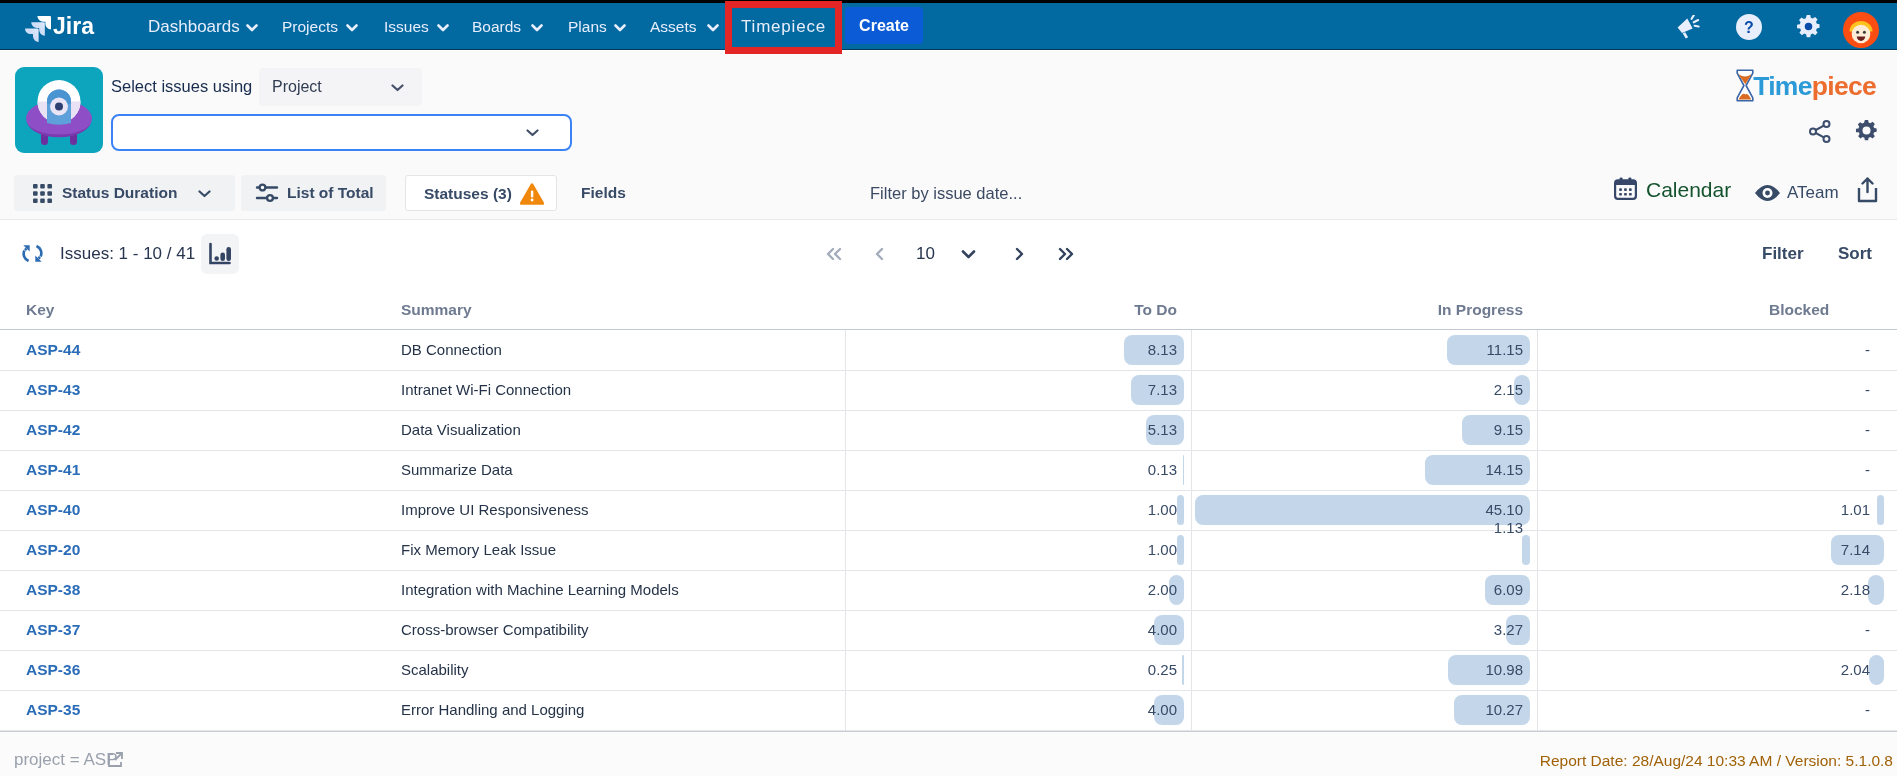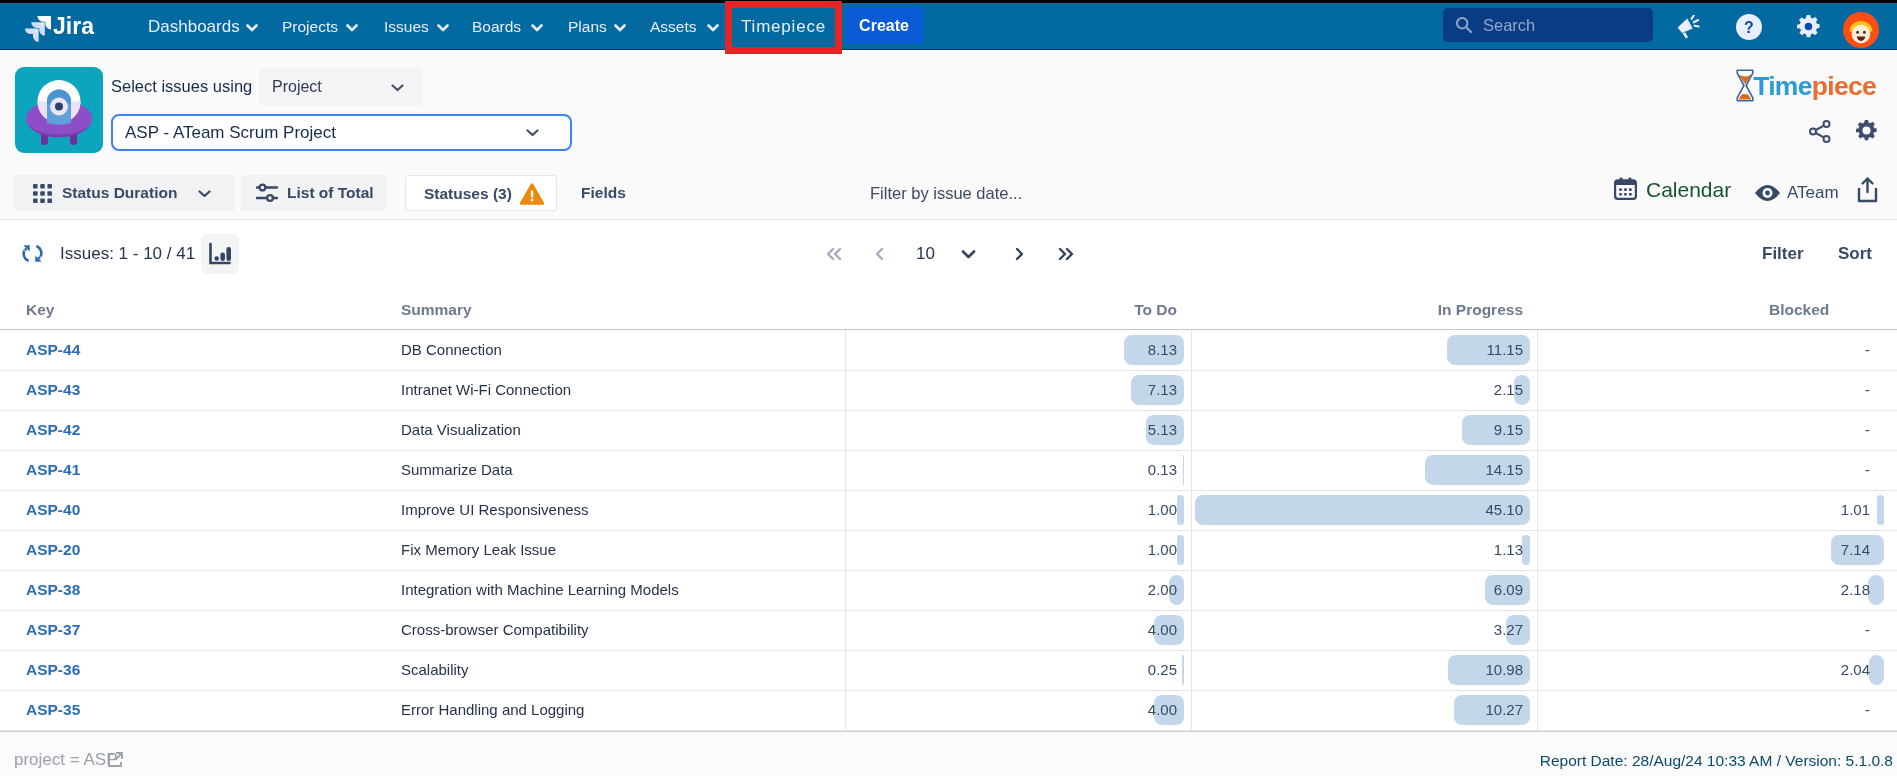--- a/index.html
+++ b/index.html
@@ -61,27 +61,20 @@
     </svg>
   <svg class="chev" style="left:614px" width="12" height="8" viewBox="0 0 12 8">
       <path d="M1.5 1.5 L6 6 L10.5 1.5" stroke="#e8eefb" stroke-width="2.6" fill="none" stroke-linecap="round" stroke-linejoin="round"></path>
     </svg>
   <svg class="chev" style="left:707px" width="12" height="8" viewBox="0 0 12 8">
       <path d="M1.5 1.5 L6 6 L10.5 1.5" stroke="#e8eefb" stroke-width="2.6" fill="none" stroke-linecap="round" stroke-linejoin="round"></path>
     </svg>
 
   <div class="abs" style="left:845px;top:4px;width:78px;height:37px;background:#0c5bd6;border-radius:4px;color:#fff;font-weight:bold;font-size:16px;text-align:center;line-height:37px">Create</div>
 
-  <div class="abs" style="left:1443px;top:5px;width:210px;height:34px;background:#0a3c85;border-radius:5px">
-    <svg class="abs" style="left:12px;top:8px" width="18" height="18" viewBox="0 0 18 18">
-        <circle cx="7.2" cy="7.2" r="5.2" fill="none" stroke="#93a6c9" stroke-width="2"></circle>
-        <path d="M11.2 11.2 L16 16" stroke="#93a6c9" stroke-width="2" stroke-linecap="round"></path>
-      </svg>
-    <div class="abs" style="left:40px;top:0;height:34px;line-height:34px;font-size:16.5px;color:#93a6c9">Search</div>
-  </div>
 
   <svg class="abs" style="left:1676px;top:12px" width="26" height="24" viewBox="0 0 26 24">
     <g transform="rotate(-18 13 12)">
       <path fill="#e8eefb" d="M2 9 L14 3.5 L16 14.5 L4.5 15.5 Z M5 16 L7.8 15.7 L9 21.5 L6.3 22 Z"></path>
       <path d="M18 5 L21.5 2 M19 9 L23.8 8.2 M18.7 12.5 L22.3 14.5" stroke="#e8eefb" stroke-width="2.1" stroke-linecap="round" fill="none"></path>
     </g>
   </svg>
 
   <svg class="abs" style="left:1736px;top:11px" width="26" height="26" viewBox="0 0 26 26">
     <circle cx="13" cy="13" r="13" fill="#e8eefb"></circle>
@@ -124,21 +117,20 @@
 <div class="abs" style="left:111px;top:77px;font-size:16.5px;color:#172b4d">Select issues using</div>
 
 <div class="abs" style="left:259px;top:68px;width:163px;height:38px;background:#f4f4f6;border-radius:4px">
   <div class="abs" style="left:13px;top:0;height:38px;line-height:38px;font-size:16px;color:#2f3c52">Project</div>
   <svg class="abs" style="left:132px;top:16px" width="13" height="8" viewBox="0 0 13 8">
       <path d="M1.5 1.5 L6.5 6 L11.5 1.5" stroke="#44506a" stroke-width="2.2" fill="none" stroke-linecap="round" stroke-linejoin="round"></path>
     </svg>
 </div>
 
 <div class="abs" style="left:111px;top:114px;width:461px;height:37px;background:#fff;border:2px solid #3b82f6;border-radius:8px">
-  <div class="abs" style="left:12px;top:0;height:33px;line-height:33px;font-size:17px;color:#172b4d">ASP - ATeam Scrum Project</div>
   <svg class="abs" style="left:413px;top:13px" width="13" height="8" viewBox="0 0 13 8">
       <path d="M1.5 1.5 L6.5 6 L11.5 1.5" stroke="#44506a" stroke-width="2.2" fill="none" stroke-linecap="round" stroke-linejoin="round"></path>
     </svg>
 </div>
 
 <svg class="abs" style="left:1736px;top:69px" width="18" height="33" viewBox="0 0 18 33">
   <path d="M1.2 1.2 H16.8 V4.2 L10.1 16.5 L16.8 28.8 V31.8 H1.2 V28.8 L7.9 16.5 L1.2 4.2 Z" fill="#fff" stroke="#3a66a8" stroke-width="1.6" stroke-linejoin="round"></path>
   <path d="M3 5.5 Q9 9.5 15 5.5 L15.2 6 L9.3 15.2 L2.8 6 Z" fill="#d96c22"></path>
   <path d="M2.5 30.4 Q6.5 22.8 9.5 25.4 Q11.5 23.8 15.3 30.4 Z" fill="#d96c22"></path>
 </svg>
@@ -307,21 +299,21 @@
 <div class="bar" style="top:495px;left:1194.9px;width:335.1px"></div>
 <div class="num" style="top:490px;left:1443px;width:80px">45.10</div>
 <div class="bar" style="top:495px;left:1876.5px;width:7.5px"></div>
 <div class="num" style="top:490px;left:1790px;width:80px">1.01</div>
 <div class="hline" style="top:530px;background:#e3e5e9"></div>
 <div class="key" style="top:530px">ASP-20</div>
 <div class="summ" style="top:530px">Fix Memory Leak Issue</div>
 <div class="bar" style="top:535px;left:1176.6px;width:7.4px"></div>
 <div class="num" style="top:530px;left:1097px;width:80px">1.00</div>
 <div class="bar" style="top:535px;left:1521.6px;width:8.4px"></div>
-<div class="num" style="top:530px;left:1443px;width:80px">1.13</div>
+<div class="num" style="top:508px;left:1443px;width:80px">1.13</div>
 <div class="bar" style="top:535px;left:1830.9px;width:53.1px"></div>
 <div class="num" style="top:530px;left:1790px;width:80px">7.14</div>
 <div class="hline" style="top:570px;background:#e3e5e9"></div>
 <div class="key" style="top:570px">ASP-38</div>
 <div class="summ" style="top:570px">Integration with Machine Learning Models</div>
 <div class="bar" style="top:575px;left:1169.1px;width:14.9px"></div>
 <div class="num" style="top:570px;left:1097px;width:80px">2.00</div>
 <div class="bar" style="top:575px;left:1484.8px;width:45.2px"></div>
 <div class="num" style="top:570px;left:1443px;width:80px">6.09</div>
 <div class="bar" style="top:575px;left:1867.8px;width:16.2px"></div>
@@ -352,13 +344,13 @@
 <div class="num" style="top:690px;left:1443px;width:80px">10.27</div>
 <div class="num" style="top:690px;left:1790px;width:80px">-</div>
 <div class="hline" style="top:730px;background:#e3e5e9"></div>
 
 <div class="abs" style="left:0;top:731px;width:1897px;height:45px;background:#fbfbfc;border-top:1px solid #c9cdd2"></div>
 <div class="abs" style="left:14px;top:750px;font-size:17px;color:#9aa1ac">project = ASP</div>
 <svg class="abs" style="left:107px;top:751px" width="17" height="17" viewBox="0 0 17 17">
   <path d="M6 3 H2 V15 H14 V11" stroke="#9aa1ac" stroke-width="1.8" fill="none"></path>
   <path d="M9 2 H15 V8 M15 2 L8 9" stroke="#9aa1ac" stroke-width="1.8" fill="none"></path>
 </svg>
-<div class="abs" style="left:1493px;top:752px;width:400px;text-align:right;font-size:15.5px;color:#0c4a6e">Report Date: 28/Aug/24 10:33 AM / Version: 5.1.0.8</div>
+<div class="abs" style="left:1493px;top:752px;width:400px;text-align:right;font-size:15.5px;color:#a16207">Report Date: 28/Aug/24 10:33 AM / Version: 5.1.0.8</div>
 
 </body></html>

